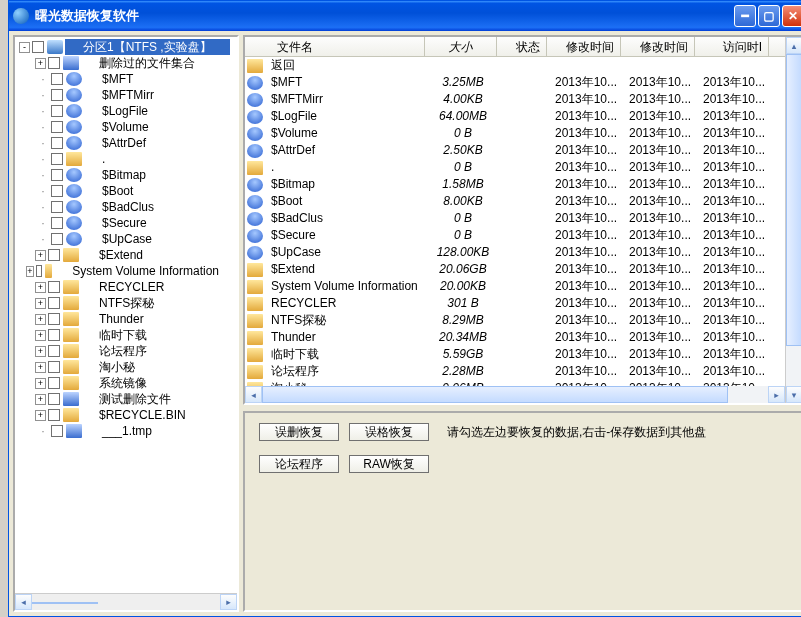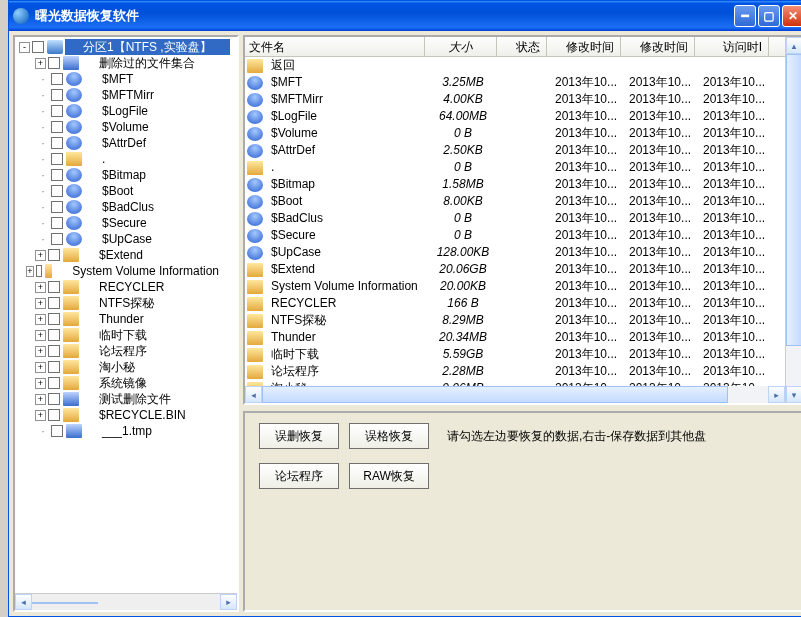--- a/index.html
+++ b/index.html
@@ -47,21 +47,21 @@
 .list-vscroll { width:17px; background:#efefef; border-left:1px solid #ccc; display:flex; flex-direction:column; }
 .vscroll-btn{height:17px;background:linear-gradient(#fdfdfd,#d6e7fb);border:1px solid #bcd4f6;display:flex;align-items:center;justify-content:center;font-size:9px;color:#4b6ea9;}
 .vscroll-track{flex:1;background:#f1f3f6;position:relative;}
 .vscroll-thumb{position:absolute;left:0;top:0;width:100%;height:88%;background:linear-gradient(to right,#e6efff,#c4dbff);border:1px solid #9fc1f4;}
 .list-wrap { display:flex; flex:1; overflow:hidden; }
 .list-main { flex:1; display:flex; flex-direction:column; }
 .list-hscroll { height:17px; display:flex; }
 
 .action-panel { flex:1; border:2px inset #fff; background:#ece9d8; padding:10px 14px; }
 .btn-row { display:flex; align-items:center; gap:10px; margin-bottom:14px; }
-.wbtn { min-width:80px; height:26px; border:1px solid #707070; background:linear-gradient(#fff,#efefe7); display:flex; align-items:center; justify-content:center; padding:0 12px; cursor:default; }
+.wbtn { min-width:80px; height:18px; border:1px solid #707070; background:linear-gradient(#fff,#efefe7); display:flex; align-items:center; justify-content:center; padding:0 12px; cursor:default; }
 .hint { color:#000; margin-left:8px; }
 
 .col-name { width:180px; text-align:left; }
 .col-size { width:72px; text-align:center;font-style:italic; }
 .col-status { width:50px; text-align:right; }
 .col-t { width:74px; text-align:right; }
 </style>
 </head>
 <body>
 
@@ -263,21 +263,21 @@
         <div class="hscroll-btn">▸</div>
       </div>
     </div>
 
     <div class="right-panel">
 
       <div class="list-panel">
         <div class="list-wrap">
           <div class="list-main">
             <div class="list-header">
-              <div class="col col-name" style="text-align:left;padding-left:4px;">文件名</div>
+              <div class="col col-name" style="text-align:left;padding-left:32px;">文件名</div>
               <div class="col col-size">大小</div>
               <div class="col col-status">状态</div>
               <div class="col col-t">修改时间</div>
               <div class="col col-t">修改时间</div>
               <div class="col col-t">访问时I</div>
             </div>
             <div class="list-body" id="list-body">
                 <div class="list-row">
                   <span class="ico ico-cell ico-folder"></span>
                   <span class="cell" style="width:162px;text-align:left;">返回</span>
@@ -400,21 +400,21 @@
                   <span class="cell" style="width:162px;text-align:left;">System Volume Information</span>
                   <span class="cell col-size">20.00KB</span>
                   <span class="cell col-status"></span>
                   <span class="cell col-t">2013年10...</span>
                   <span class="cell col-t">2013年10...</span>
                   <span class="cell col-t">2013年10...</span>
                 </div>
                 <div class="list-row">
                   <span class="ico ico-cell ico-folder"></span>
                   <span class="cell" style="width:162px;text-align:left;">RECYCLER</span>
-                  <span class="cell col-size">166 B</span>
+                  <span class="cell col-size">301 B</span>
                   <span class="cell col-status"></span>
                   <span class="cell col-t">2013年10...</span>
                   <span class="cell col-t">2013年10...</span>
                   <span class="cell col-t">2013年10...</span>
                 </div>
                 <div class="list-row">
                   <span class="ico ico-cell ico-folder"></span>
                   <span class="cell" style="width:162px;text-align:left;">NTFS探秘</span>
                   <span class="cell col-size">8.29MB</span>
                   <span class="cell col-status"></span>

